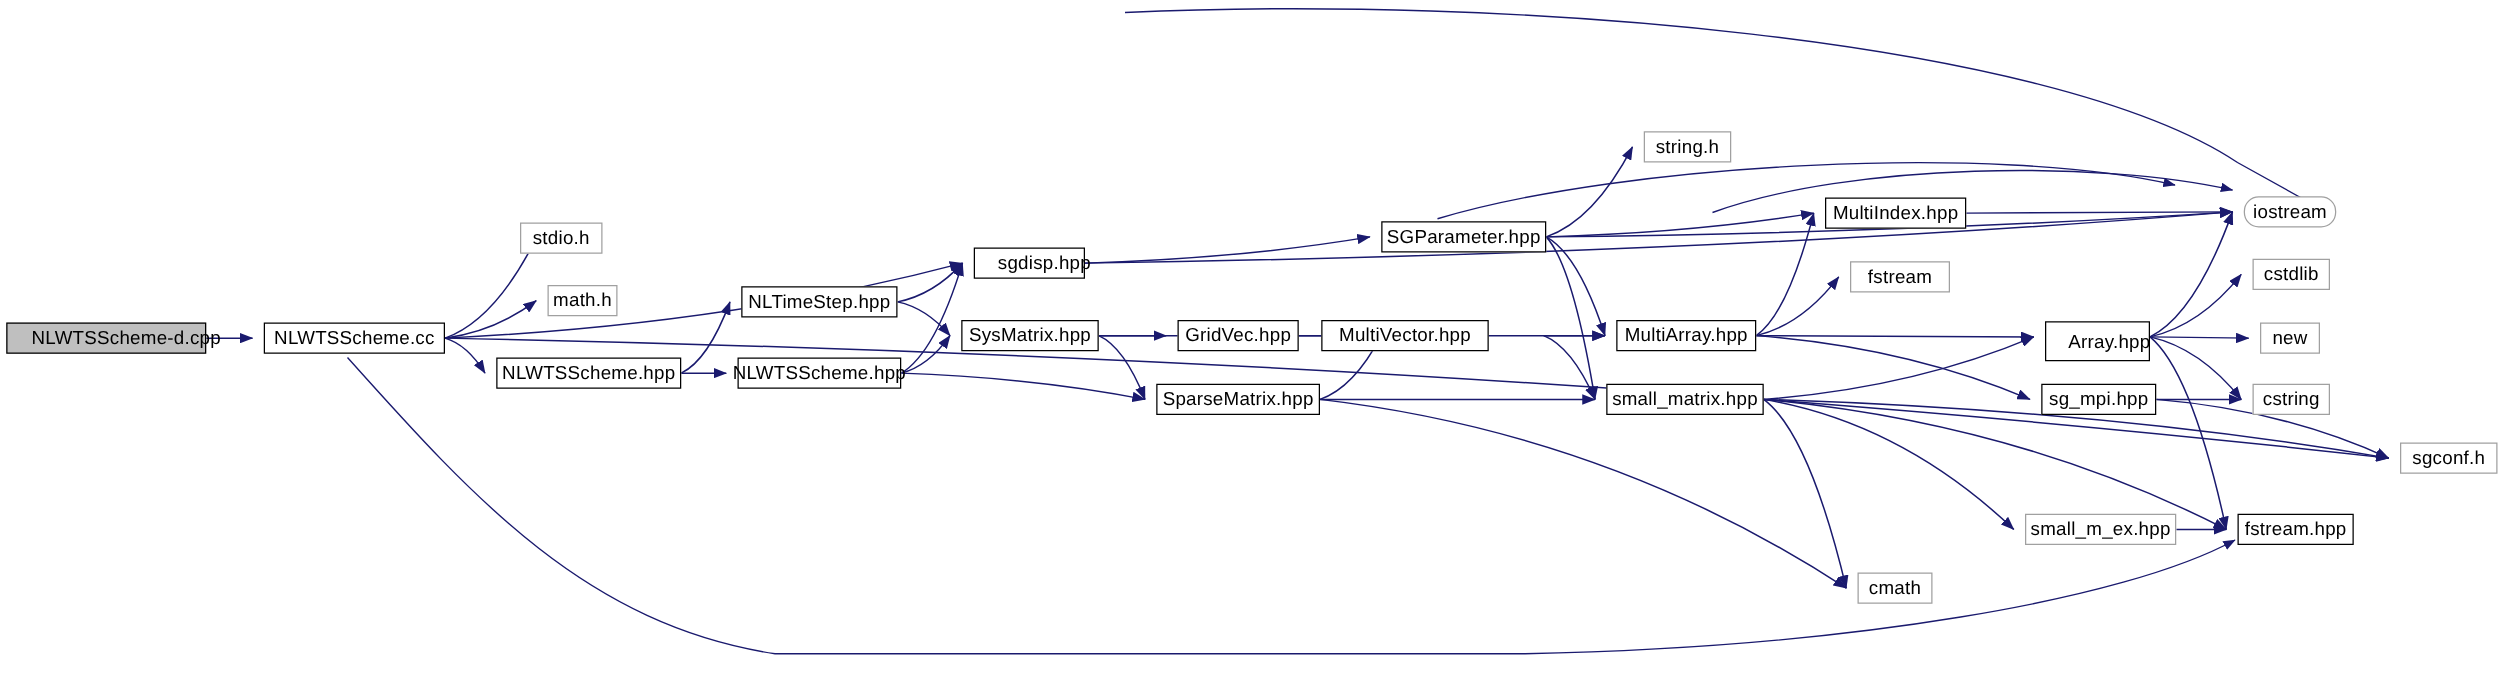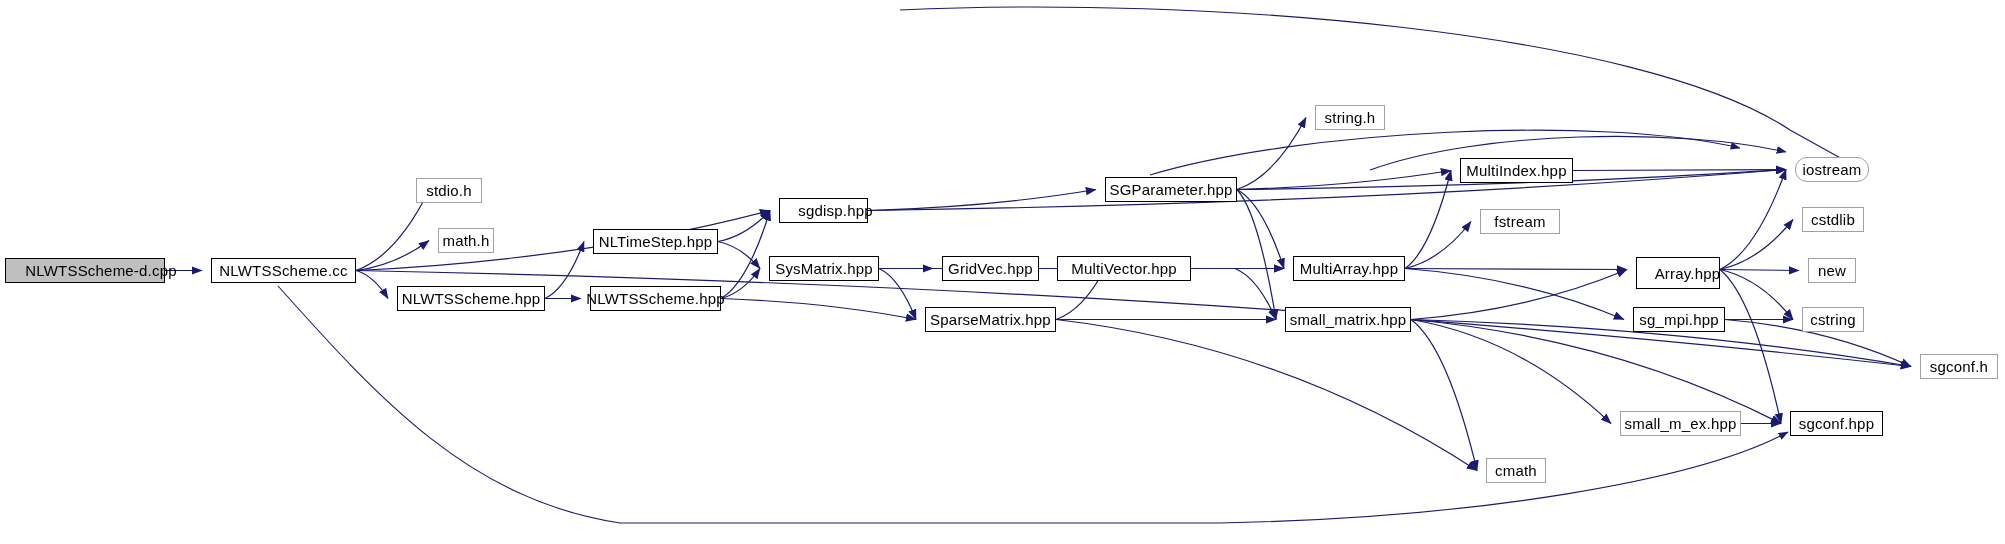--- a/index.html
+++ b/index.html
@@ -133,21 +133,21 @@
     <div class="node solid" style="left: 1636px; top: 257px; width: 84px; height: 32px; padding-left: 19px;">
       <span>Array.hpp</span>
     </div>
     <div class="node solid" style="left: 1633px; top: 307px; width: 92px; height: 25px;">
       <span>sg_mpi.hpp</span>
     </div>
     <div class="node gray" style="left: 1620px; top: 411px; width: 121px; height: 25px;">
       <span>small_m_ex.hpp</span>
     </div>
     <div class="node solid" style="left: 1790px; top: 411px; width: 93px; height: 25px;">
-      <span>sgconf.hpp</span>
+      <span>fstream.hpp</span>
     </div>
     <div class="node gray" style="left: 1486px; top: 458px; width: 60px; height: 25px;">
       <span>cmath</span>
     </div>
     <div class="node gray" style="left: 1795px; top: 157px; width: 74px; height: 25px; border-radius: 12px;">
       <span>iostream</span>
     </div>
     <div class="node gray" style="left: 1802px; top: 207px; width: 62px; height: 25px;">
       <span>cstdlib</span>
     </div>

